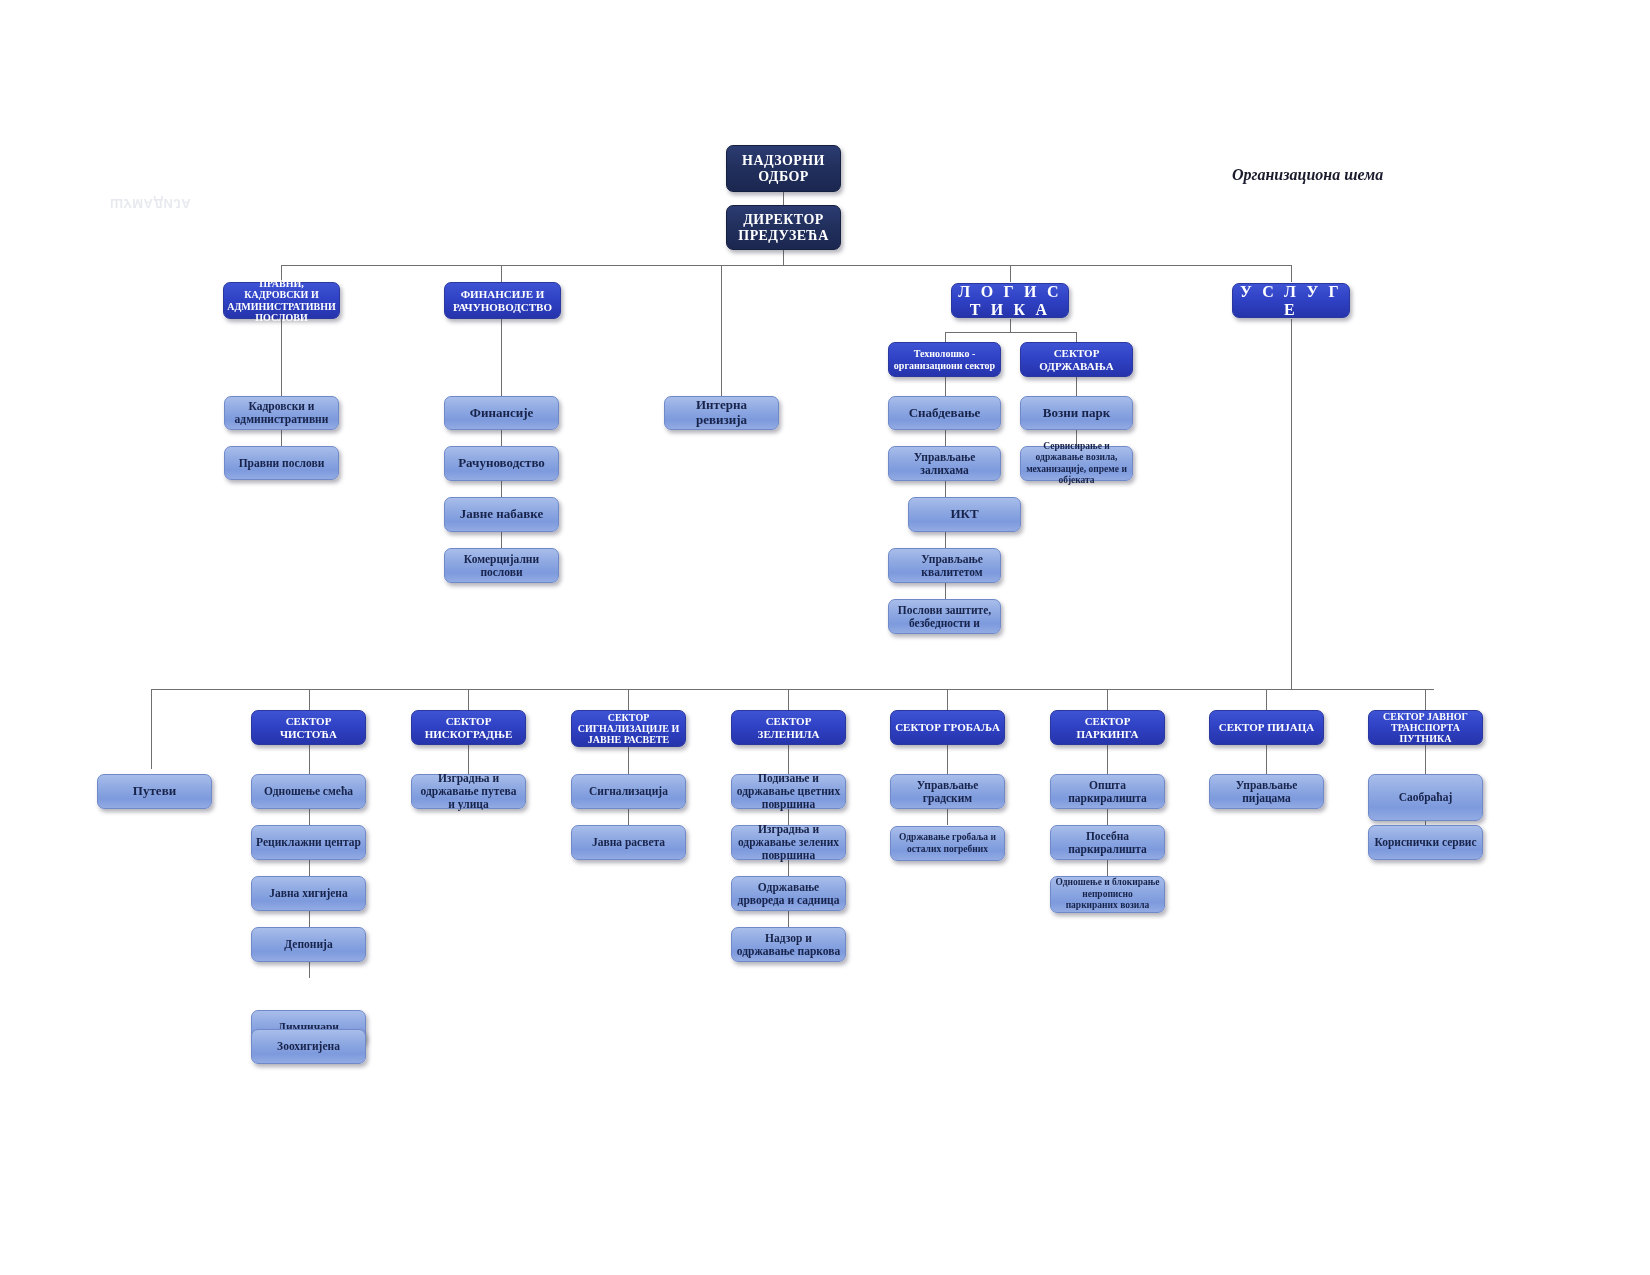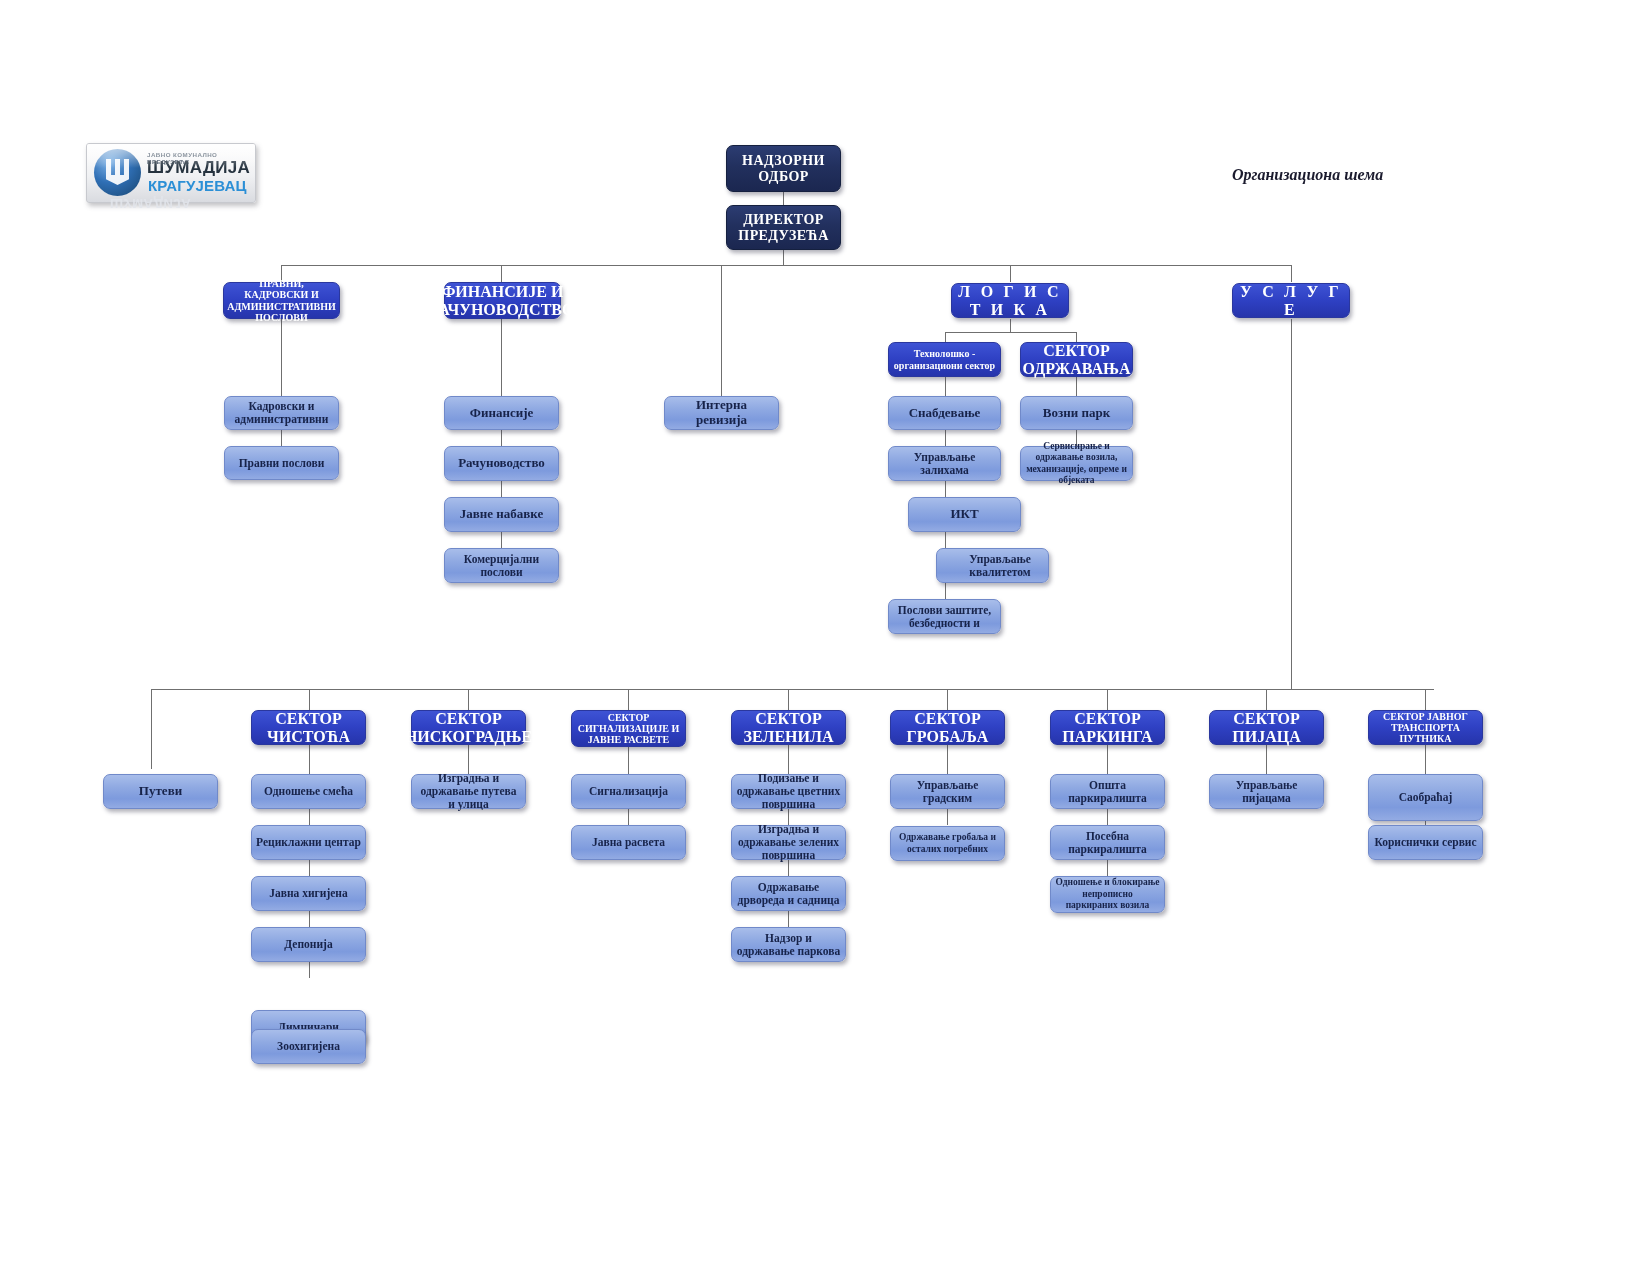--- a/index.html
+++ b/index.html
@@ -33,21 +33,21 @@
     font-size:14px;
     letter-spacing:.4px;
   }
   
   .lvl-blue{
     background:linear-gradient(180deg,#3e53d4 0%,#2f41c4 48%,#2634ab 100%);
     border:1px solid #2a379e;
     color:#ffffff;
     font-size:13px;
   }
-  .lvl-blue.sm{font-size:16px;}
+  .lvl-blue.sm{font-size:11px;}
   .lvl-blue.xs{font-size:10px;}
   .lvl-blue.spaced{letter-spacing:3.2px;font-size:16px;}
   
   .lvl-light{
     background:linear-gradient(180deg,#a8bdea 0%,#8fa9e2 38%,#7d9add 72%,#93abe3 100%);
     border:1px solid #7089c9;
     color:#17234a;
     font-size:13px;
   }
   .lvl-light.sm{font-size:11.5px;}
@@ -94,27 +94,20 @@
     position:absolute;left:1232px;top:166px;
     font-size:16px;font-style:italic;font-weight:bold;color:#1b1b2e;
     font-family:"Liberation Serif",serif;
   }
 </style>
 </head>
 <body>
 
 <div id="canvas">
 
-  <div id="logo">
-    <div class="mark"></div>
-    <div class="l1">ЈАВНО КОМУНАЛНО ПРЕДУЗЕЋЕ</div>
-    <div class="l2">ШУМАДИЈА</div>
-    <div class="l3">КРАГУЈЕВАЦ</div>
-    <div class="gloss"></div>
-  </div>
   <div id="logo-shadowtext">ШУМАДИЈА</div>
 
   <div id="chart-title">Организациона шема</div>
 
   <div class="ln v" style="left:783px;top:192px;height:33px;"></div>
 
   <div class="ln v" style="left:783px;top:250px;height:15px;"></div>
 
   <div class="ln h" style="left:281px;top:265px;width:1011px;"></div>
 
@@ -159,41 +152,41 @@
   <div class="node lvl-blue sm" style="left:1020px;top:342px;width:113px;height:35px;">СЕКТОР ОДРЖАВАЊА</div>
 
   <div class="ln v" style="left:945px;top:377px;height:19px;"></div>
   <div class="ln v" style="left:945px;top:430px;height:16px;"></div>
   <div class="ln v" style="left:945px;top:481px;height:16px;"></div>
   <div class="ln v" style="left:945px;top:532px;height:16px;"></div>
   <div class="ln v" style="left:945px;top:583px;height:16px;"></div>
   <div class="node lvl-light" style="left:888px;top:396px;width:113px;height:34px;">Снабдевање</div>
   <div class="node lvl-light sm" style="left:888px;top:446px;width:113px;height:35px;">Управљање залихама</div>
   <div class="node lvl-light" style="left:908px;top:497px;width:113px;height:35px;">ИКТ</div>
-  <div class="node lvl-light sm" style="left:936px;top:548px;width:113px;height:35px;padding-left:19px;">Управљање квалитетом</div>
+  <div class="node lvl-light sm" style="left:888px;top:548px;width:113px;height:35px;padding-left:19px;">Управљање квалитетом</div>
   <div class="node lvl-light sm" style="left:888px;top:599px;width:113px;height:35px;">Послови заштите, безбедности и</div>
 
   <div class="ln v" style="left:1076px;top:377px;height:19px;"></div>
   <div class="ln v" style="left:1076px;top:430px;height:16px;"></div>
   <div class="node lvl-light" style="left:1020px;top:396px;width:113px;height:34px;">Возни парк</div>
   <div class="node lvl-light xs" style="left:1020px;top:446px;width:113px;height:35px;">Сервисирање и одржавање возила, механизације, опреме и објеката</div>
 
   <div class="ln v" style="left:1291px;top:319px;height:370px;"></div>
   <div class="ln h" style="left:151px;top:689px;width:1283px;"></div>
   <div class="ln v" style="left:151px;top:689px;height:80px;"></div>
   <div class="ln v" style="left:309px;top:689px;height:21px;"></div>
   <div class="ln v" style="left:468px;top:689px;height:21px;"></div>
   <div class="ln v" style="left:628px;top:689px;height:21px;"></div>
   <div class="ln v" style="left:788px;top:689px;height:21px;"></div>
   <div class="ln v" style="left:947px;top:689px;height:21px;"></div>
   <div class="ln v" style="left:1107px;top:689px;height:21px;"></div>
   <div class="ln v" style="left:1266px;top:689px;height:21px;"></div>
   <div class="ln v" style="left:1425px;top:689px;height:21px;"></div>
 
-  <div class="node lvl-light" style="left:103px;top:774px;width:115px;height:35px;">Путеви</div>
+  <div class="node lvl-light" style="left:97px;top:774px;width:115px;height:35px;">Путеви</div>
 
   <div class="node lvl-blue sm" style="left:251px;top:710px;width:115px;height:35px;">СЕКТОР ЧИСТОЋА</div>
   <div class="ln v" style="left:309px;top:745px;height:29px;"></div>
   <div class="ln v" style="left:309px;top:809px;height:16px;"></div>
   <div class="ln v" style="left:309px;top:860px;height:16px;"></div>
   <div class="ln v" style="left:309px;top:911px;height:16px;"></div>
   <div class="ln v" style="left:309px;top:962px;height:16px;"></div>
   <div class="ln v" style="left:309px;top:1013px;height:16px;"></div>
   <div class="node lvl-light sm" style="left:251px;top:774px;width:115px;height:35px;">Одношење смећа</div>
   <div class="node lvl-light sm" style="left:251px;top:825px;width:115px;height:35px;">Рециклажни центар</div>

